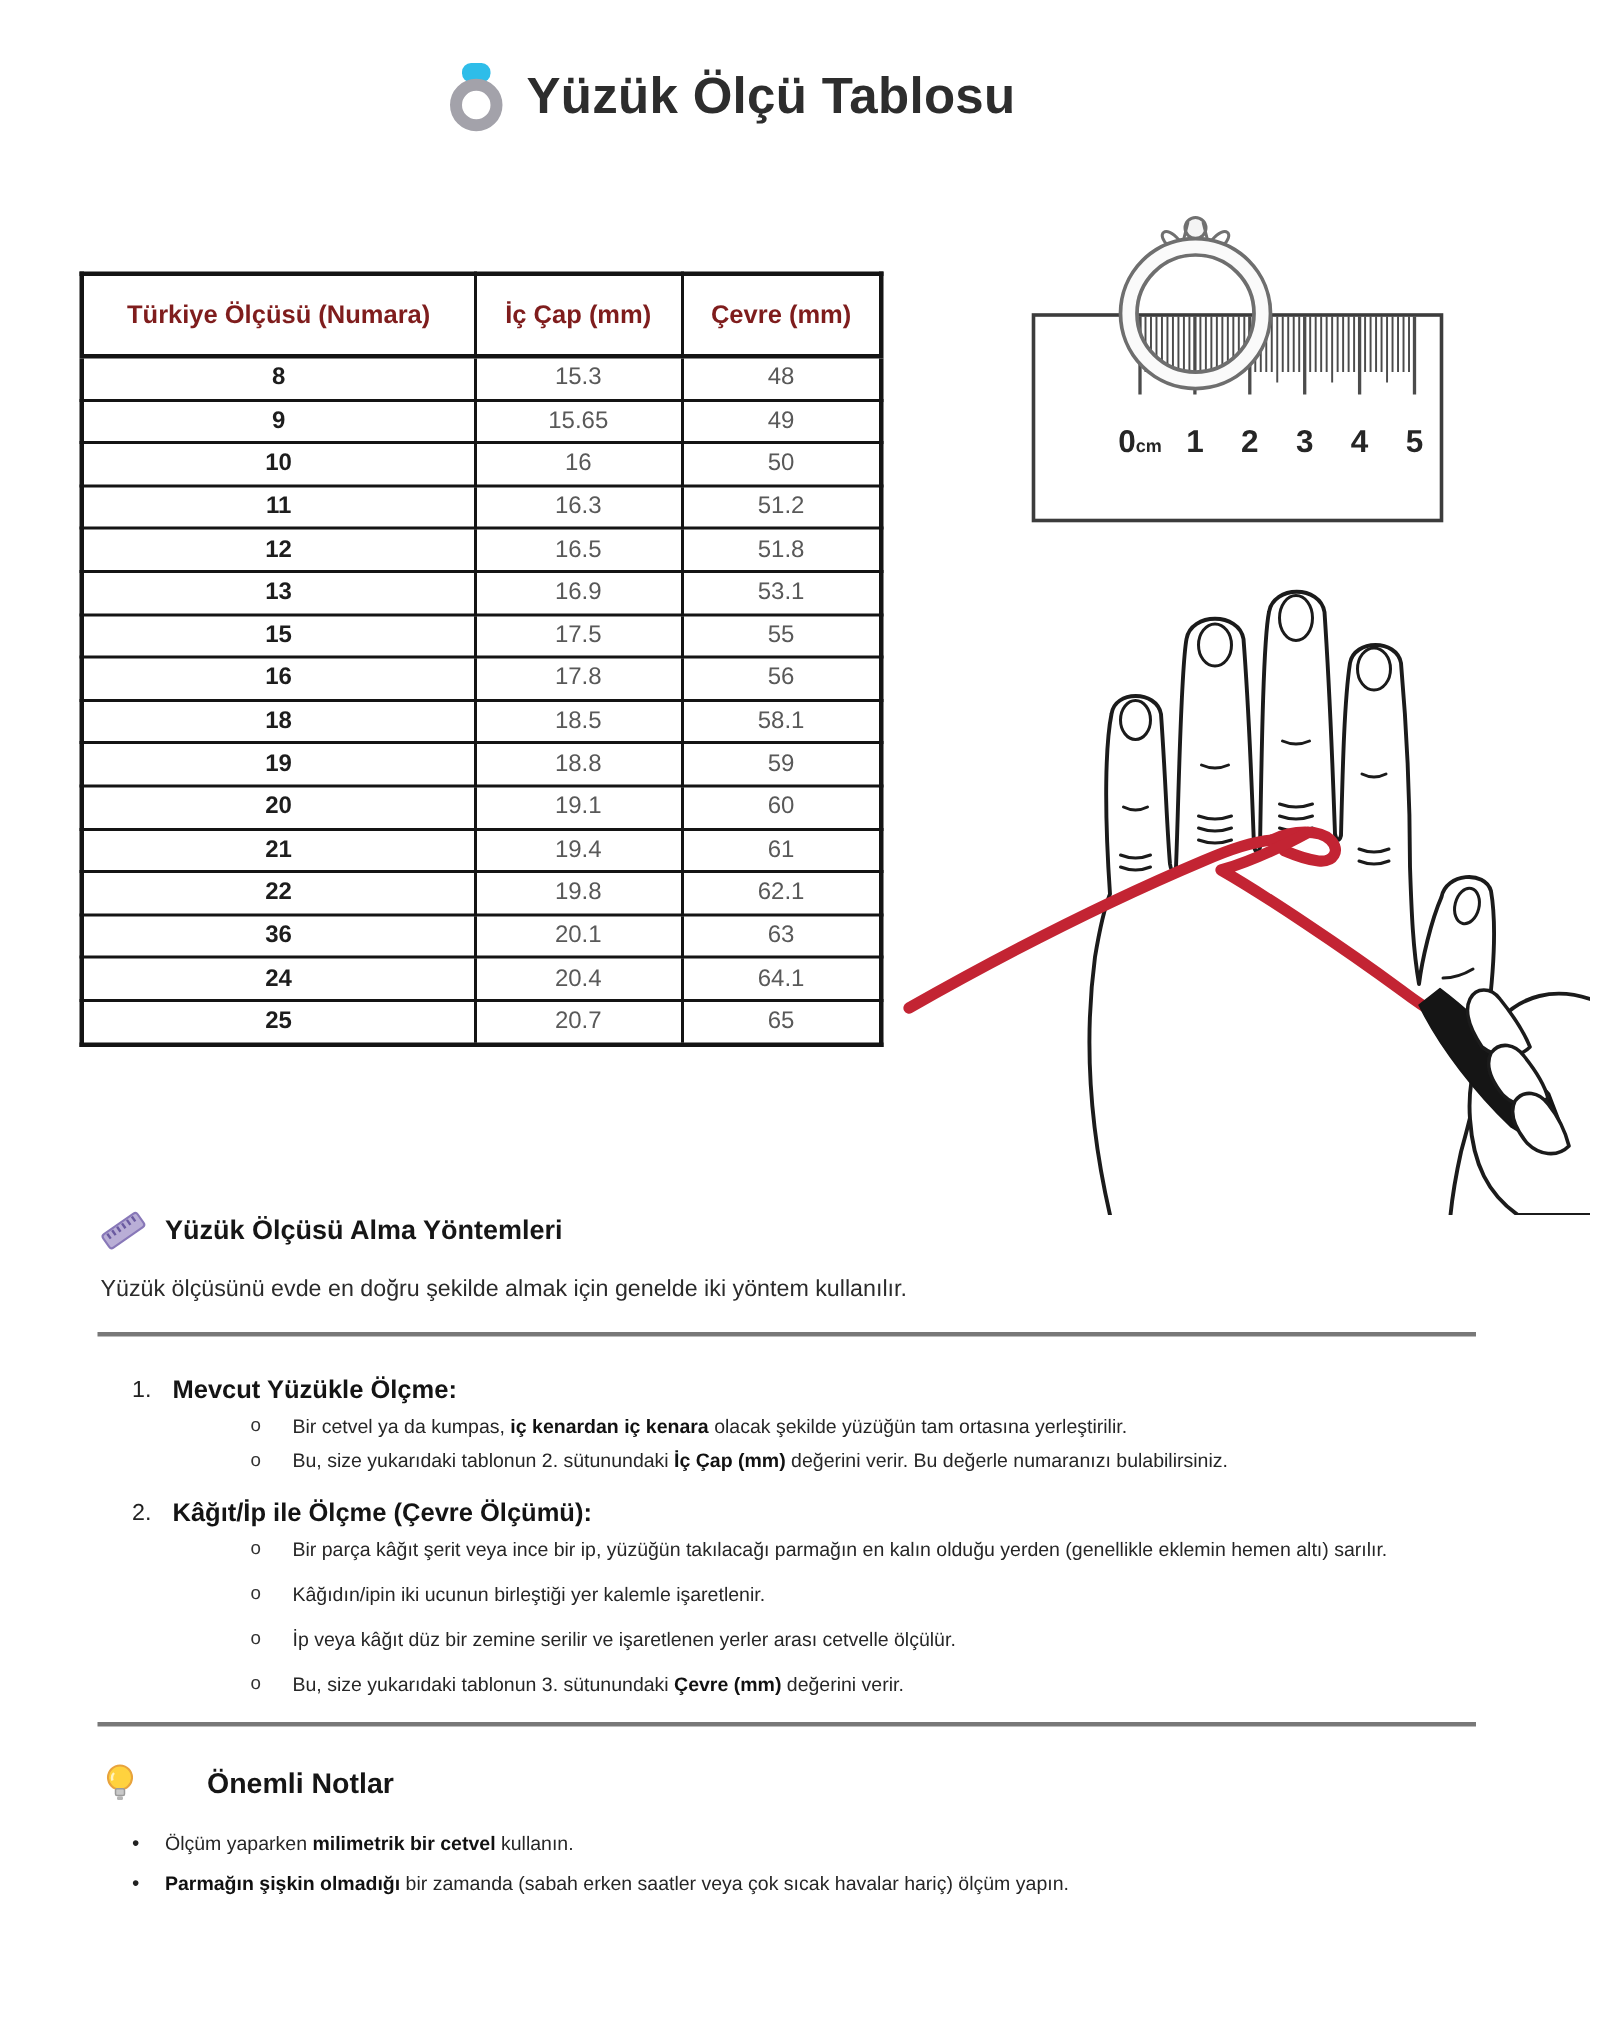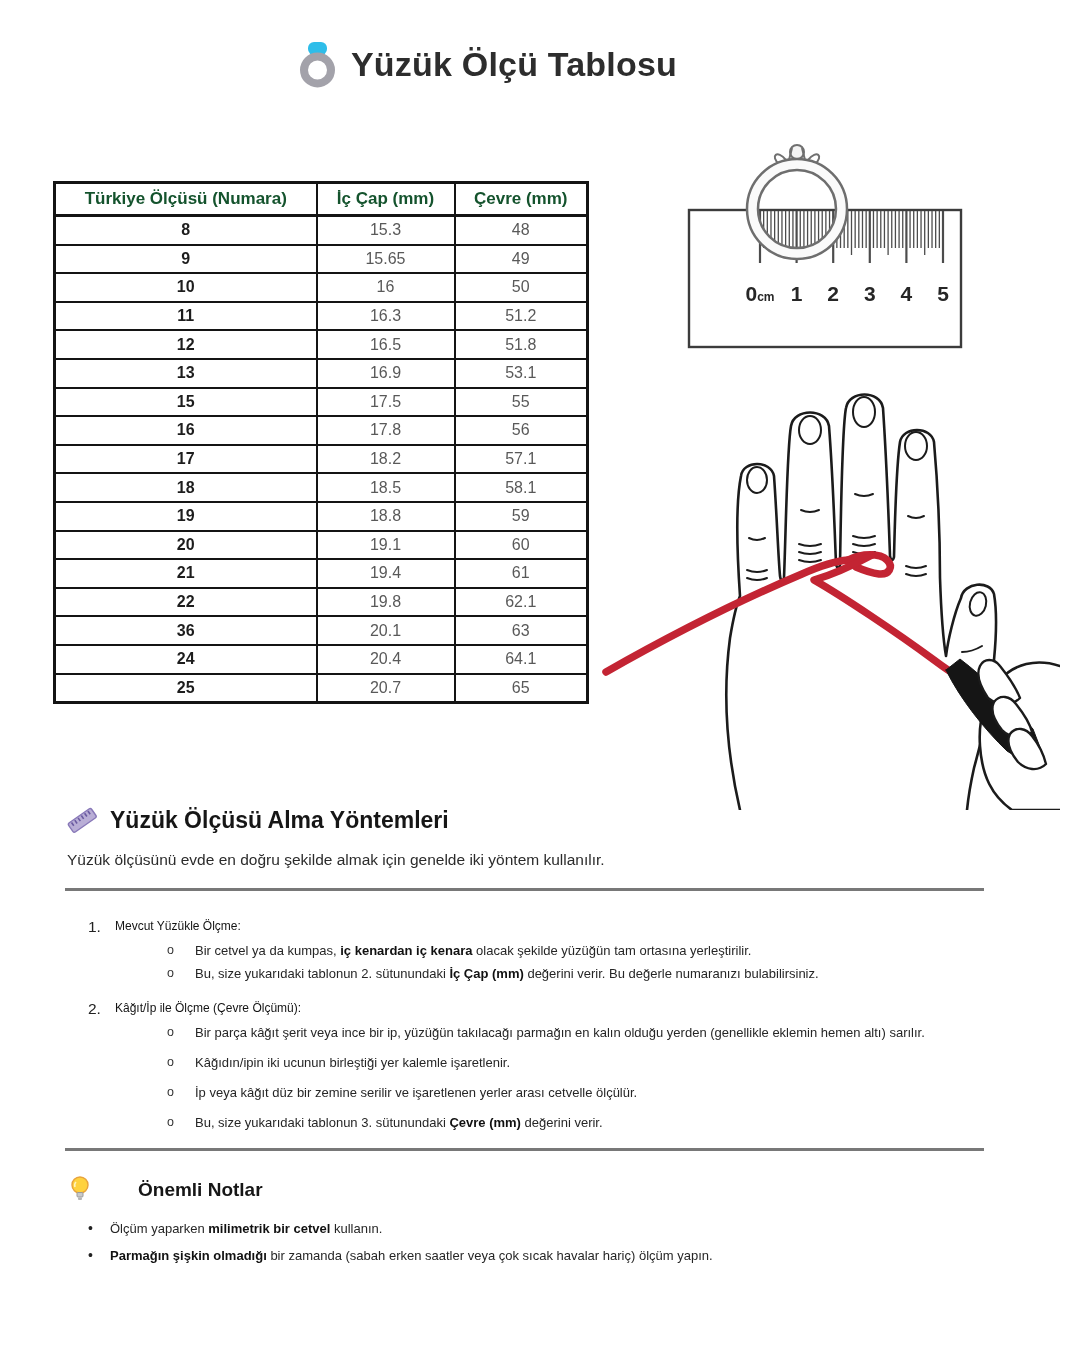--- a/index.html
+++ b/index.html
@@ -8,42 +8,42 @@
   .abs{position:absolute;}
 
   
   #header{top:40px;left:0;width:976px;display:flex;justify-content:center;align-items:center;gap:15px;}
   #page-title{font-size:34px;font-weight:bold;color:#2d2d2d;letter-spacing:.2px;}
 
   
   #table-wrap{top:181px;left:53px;}
   #size-table{border-collapse:collapse;width:533px;table-layout:fixed;border:3px solid #141414;background:#fff;}
   #size-table th{border:2px solid #141414;border-bottom:3px solid #141414;font-size:17px;font-weight:bold;
-                 color:#14532d;height:30px;padding:0;text-align:center;}
+                 color:#7f1d1d;height:30px;padding:11px;text-align:center;}
   #size-table td{border:2px solid #141414;font-size:16px;height:26.6px;text-align:center;padding:0;color:#595959;}
   #size-table td.c0{font-weight:bold;color:#1d1d1d;}
 
   
   #ruler-fig{top:143px;left:687px;width:276px;height:207px;}
   #hand-fig{top:368px;left:590px;width:470px;height:442px;}
   #ruler-svg text{font-family:"Liberation Sans",sans-serif;font-size:21px;font-weight:bold;fill:#262626;text-anchor:middle;}
 
   
   .h1row{display:flex;align-items:center;gap:12px;}
   #methods-heading{top:804px;left:66px;}
-  #methods-heading .htx{font-size:23px;font-weight:bold;color:#161616;text-align:right;}
+  #methods-heading .htx{font-size:18px;font-weight:bold;color:#161616;text-align:right;}
   #intro-par{top:851px;left:67px;font-size:15.5px;color:#2b2b2b;white-space:nowrap;}
   .hr{height:3px;background:#787878;width:919px;left:65px;}
   #hr1{top:888px;} #hr2{top:1148px;}
 
   
   #methods-list{top:906px;left:88px;width:980px;padding-top:10px;}
   .mitem{display:flex;margin-bottom:12px;}
   .mnum{width:27px;font-size:15.5px;color:#222;line-height:21px;}
-  .mtitle{font-weight:normal;font-size:12px;color:#141414;line-height:21px;margin-bottom:3px;white-space:nowrap;}
+  .mtitle{font-weight:bold;font-size:17px;color:#141414;line-height:21px;margin-bottom:3px;white-space:nowrap;}
   .sbul{display:flex;margin-left:52px;line-height:21px;}
   .sbul .mk{width:28px;font-size:12.5px;color:#333;}
   .tx{font-size:13px;color:#262626;white-space:nowrap;}
   .tx .b{font-weight:bold;color:#111;}
   .tight .sbul{margin-bottom:2px;}
   .loose .sbul{margin-bottom:9px;}
 
   
   #notes-heading{top:1176px;left:70px;gap:48px;}
   #notes-heading .htx{font-size:19px;font-weight:bold;color:#161616;}
@@ -111,25 +111,20 @@
           </tr>
           <tr>
             <td class="c0">15</td>
             <td>17.5</td>
             <td>55</td>
           </tr>
           <tr>
             <td class="c0">16</td>
             <td>17.8</td>
             <td>56</td>
-          </tr>
-          <tr>
-            <td class="c0">17</td>
-            <td>18.2</td>
-            <td>57.1</td>
           </tr>
           <tr>
             <td class="c0">18</td>
             <td>18.5</td>
             <td>58.1</td>
           </tr>
           <tr>
             <td class="c0">19</td>
             <td>18.8</td>
             <td>59</td>

